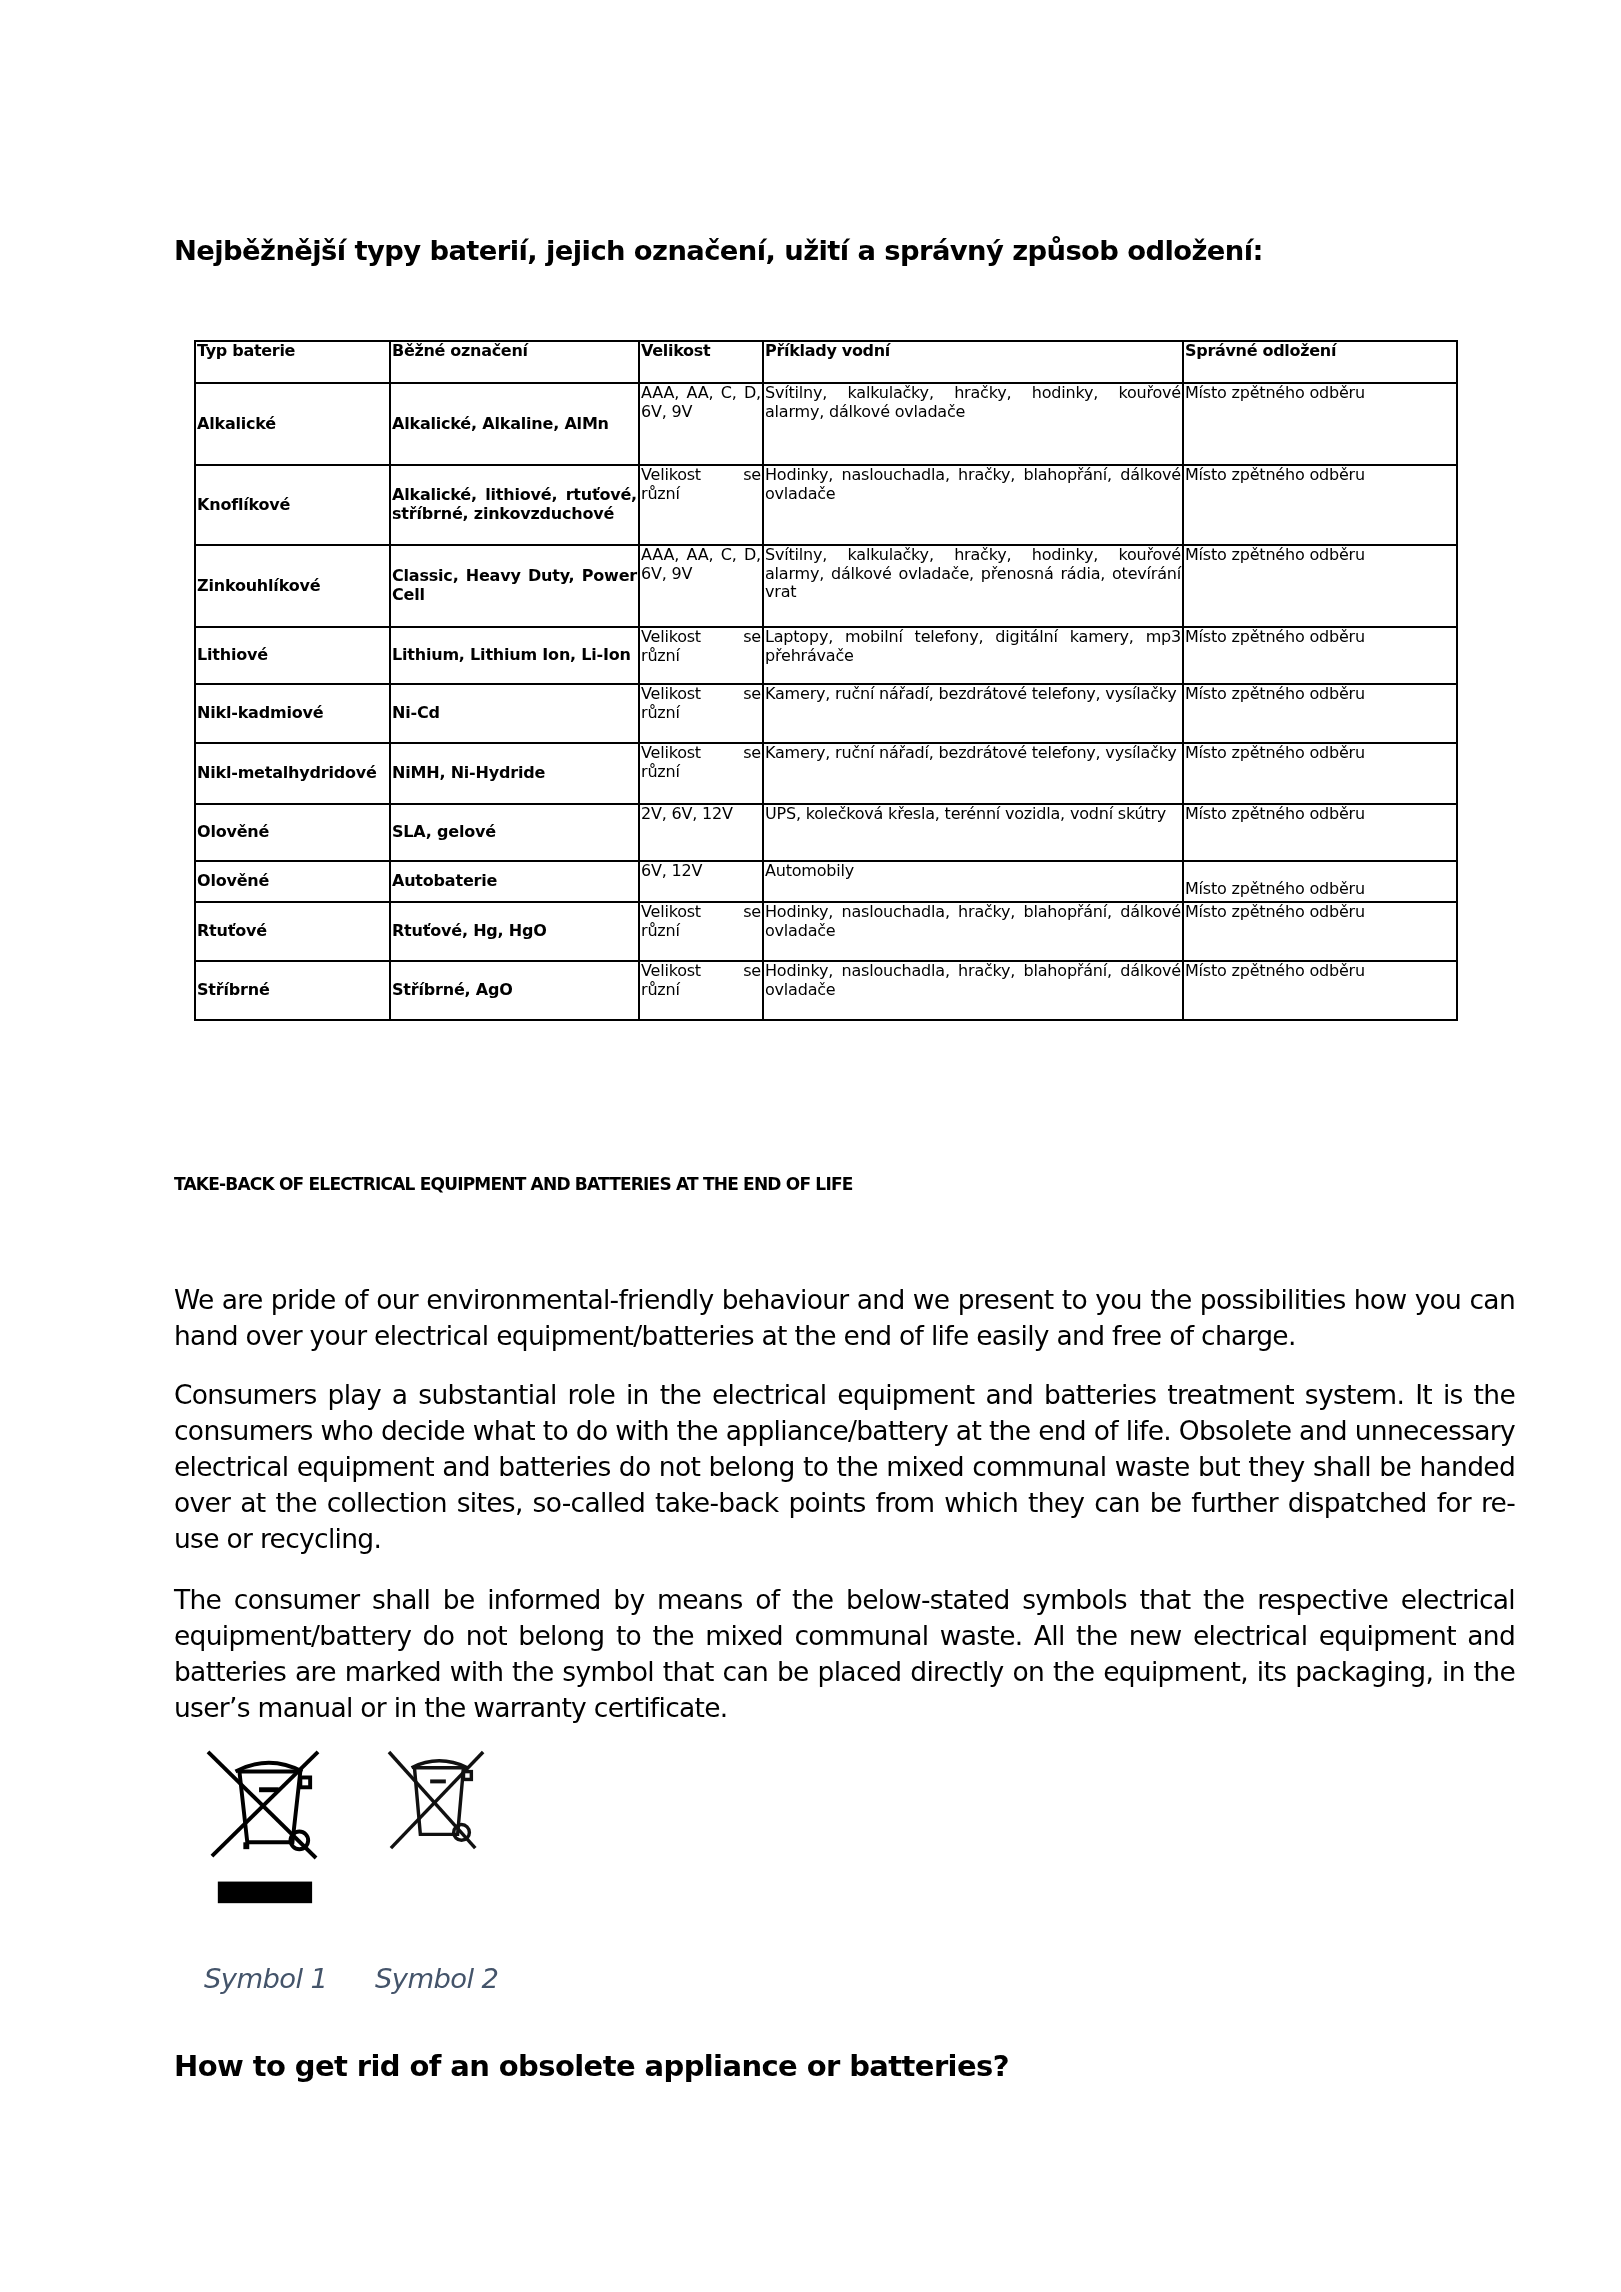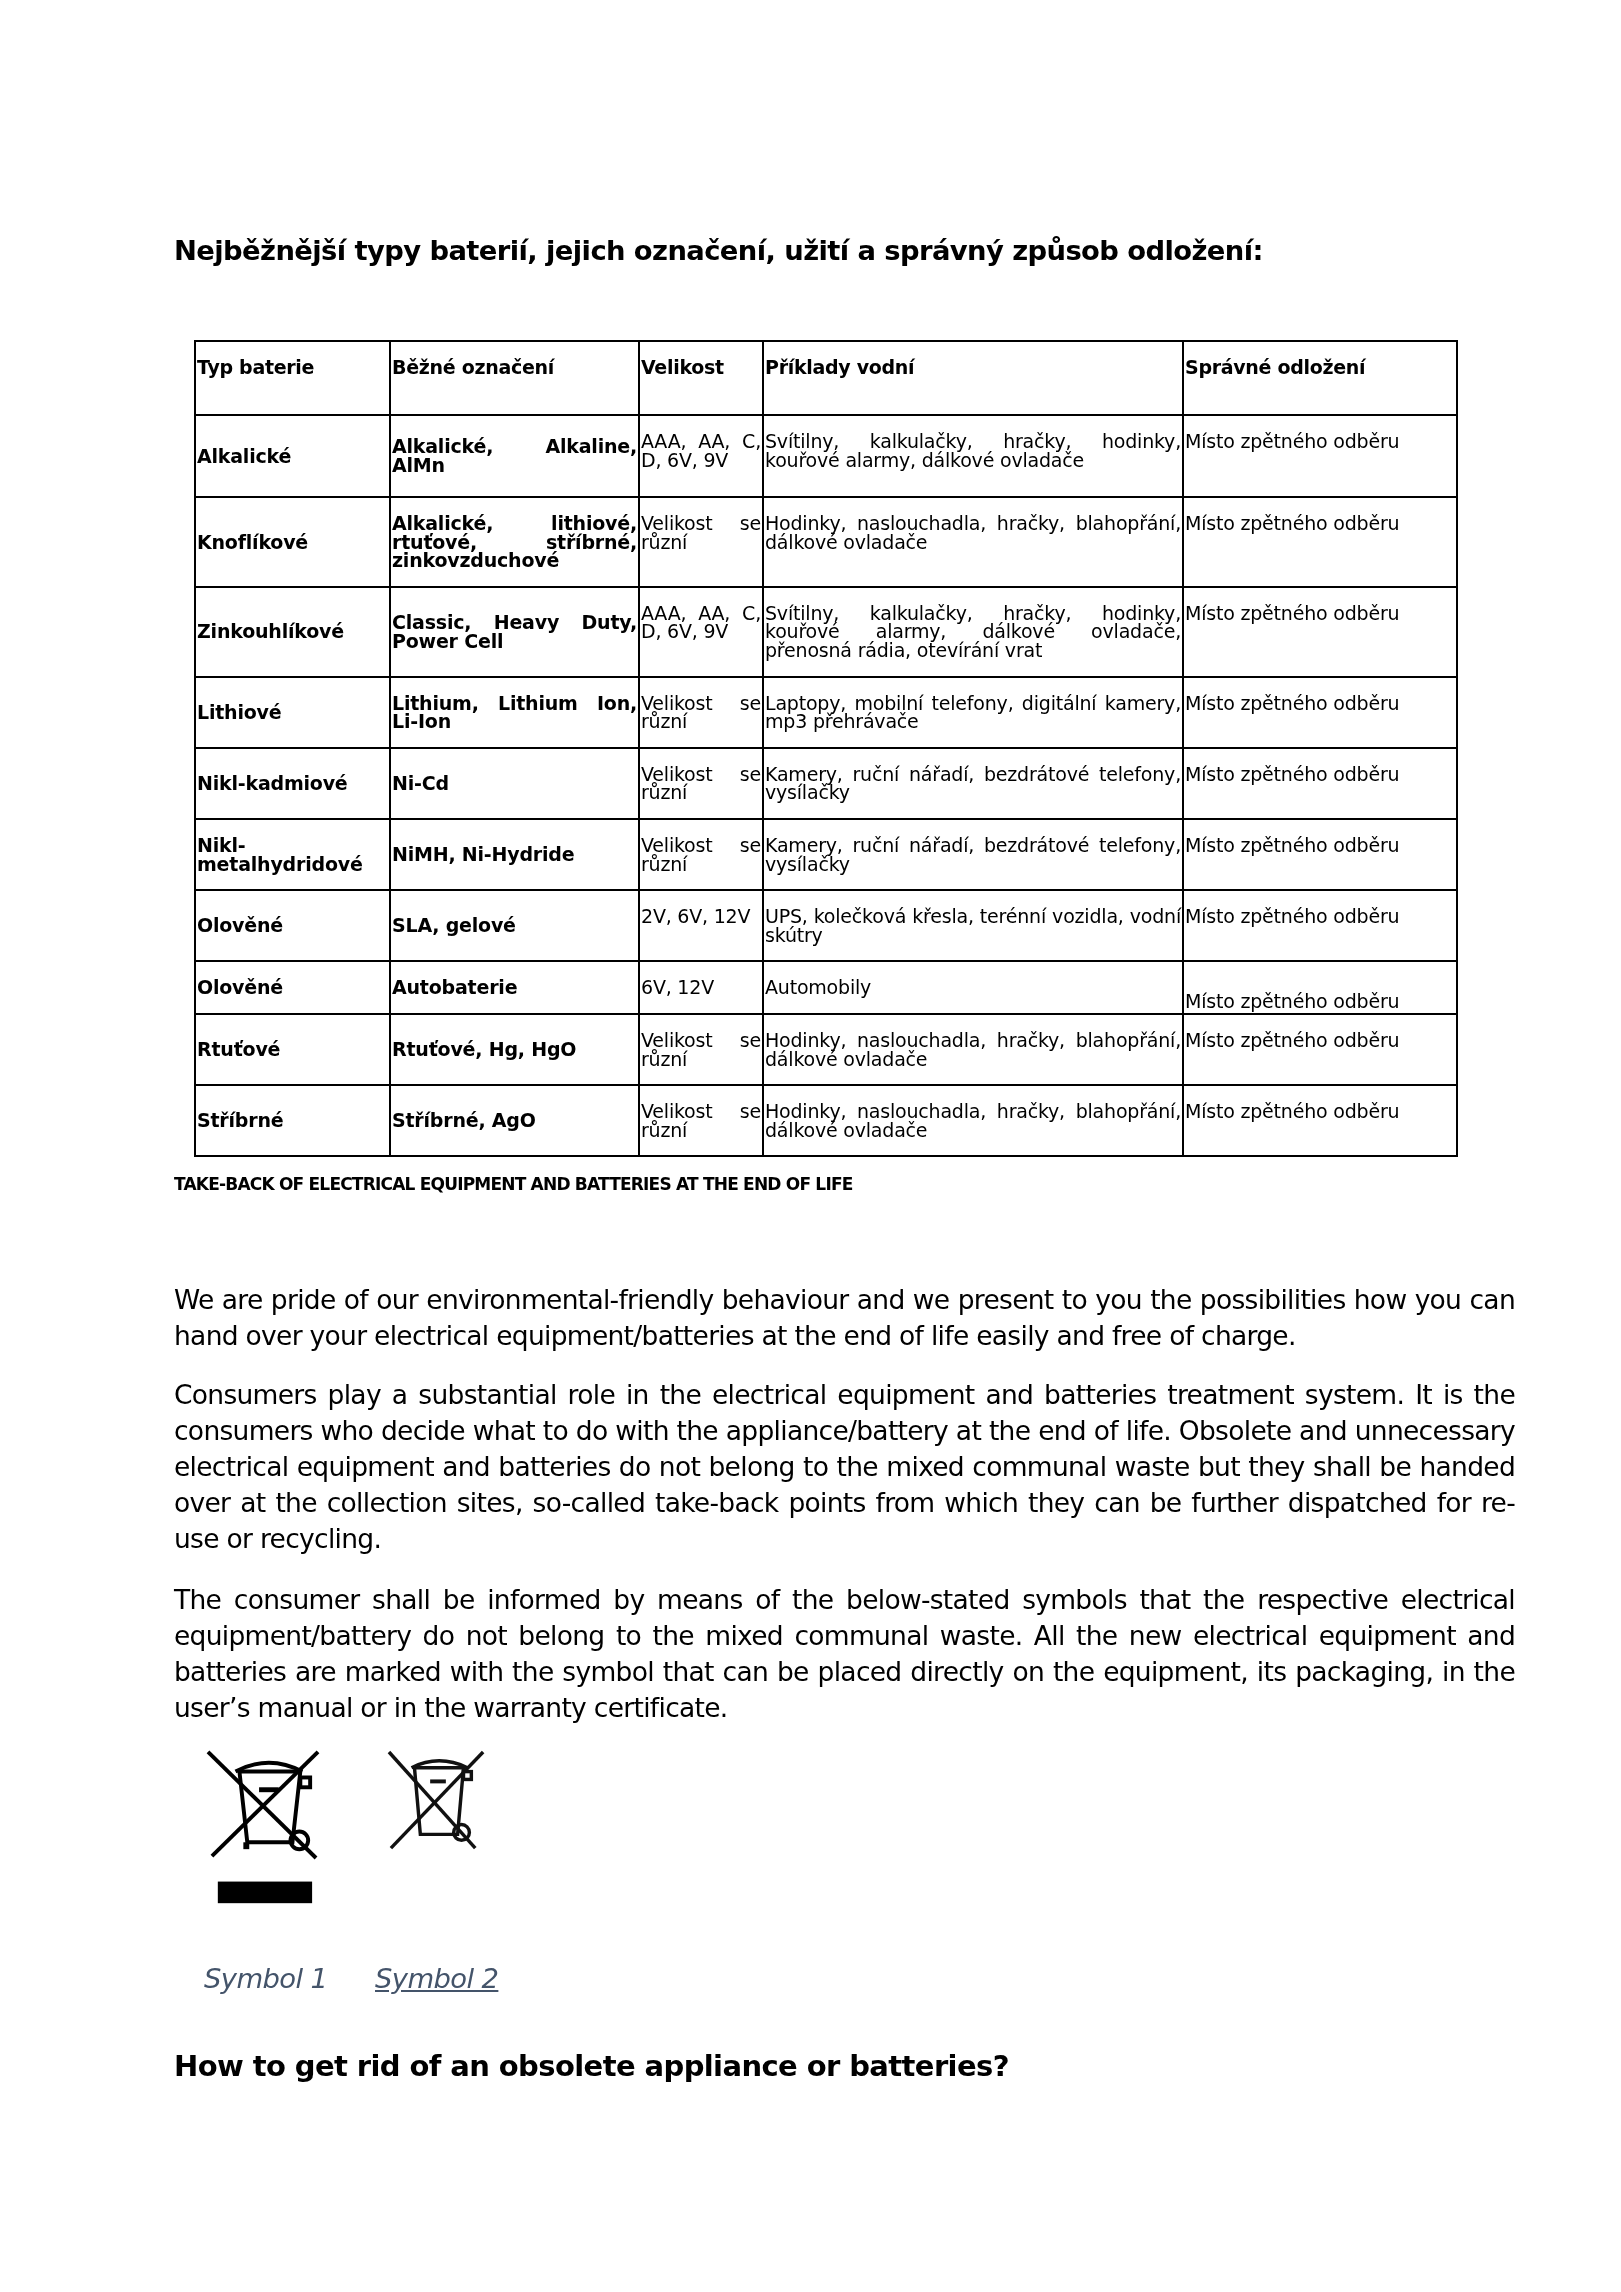--- a/index.html
+++ b/index.html
@@ -2,21 +2,21 @@
 <html><head>
   <meta charset="utf-8">
   <style>
     html, body { margin: 0; padding: 0; background: #ffffff; }
     body { width: 1621px; height: 2293px; position: relative; overflow: hidden;
            font-family: "DejaVu Sans", sans-serif; color: #000; }
     .abs { position: absolute; }
     .title1 { left: 174px; top: 235px; font-size: 27.4px; font-weight: bold; letter-spacing: -0.6px; white-space: nowrap; }
 
     table.bt { position: absolute; left: 194px; top: 340px; width: 1263px; border-collapse: collapse; table-layout: fixed; }
-    table.bt td, table.bt th { border: 2px solid #000; vertical-align: top; padding: 16px 1px; font-size: 19px; line-height: 18.6px; }
+    table.bt td, table.bt th { border: 2px solid #000; vertical-align: top; padding: 0 1px; font-size: 16px; line-height: 18.6px; }
     table.bt th { text-align: left; font-weight: bold; height: 40px; letter-spacing: -0.3px; }
     table.bt td.type { vertical-align: middle; font-weight: bold; letter-spacing: -0.2px; }
     table.bt td.code { vertical-align: middle; font-weight: bold; text-align: justify; text-align-last: left; letter-spacing: -0.2px; }
     table.bt td.size, table.bt td.use { text-align: justify; text-align-last: left; letter-spacing: -0.2px; }
     table.bt td.disp { letter-spacing: -0.2px; margin-left: 48px; }
     table.bt td.disp.bottom { vertical-align: bottom; padding-bottom: 2px; }
 
     .h2 { left: 174px; top: 1174px; font-size: 17px; font-weight: bold; letter-spacing: -0.8px; white-space: nowrap; }
     .para { left: 174px; width: 1341px; font-size: 26.5px; line-height: 36px; text-align: justify; letter-spacing: -0.7px; }
     .sym { position: absolute; }
@@ -147,16 +147,16 @@
       <path d="M28 18 L34 86 L72 86 L78 18 Z"></path>
       <path d="M25 18 Q53 4 82 18"></path>
       <rect x="78" y="22" width="8" height="8"></rect>
       <circle cx="76" cy="84" r="8"></circle>
     </g>
     <rect x="44" y="30" width="16" height="4" fill="#111"></rect>
   </svg>
 </div>
 
 <div class="abs symlabel" style="left:204px; top:1963px;">Symbol 1</div>
-<div class="abs symlabel" style="left:375px; top:1963px;text-decoration:underline;">Symbol 2</div>
+<div class="abs symlabel" style="left:375px; top:1963px;">Symbol 2</div>
 
 <div class="abs h3">How to get rid of an obsolete appliance or batteries?</div>
 
 
 </body></html>

